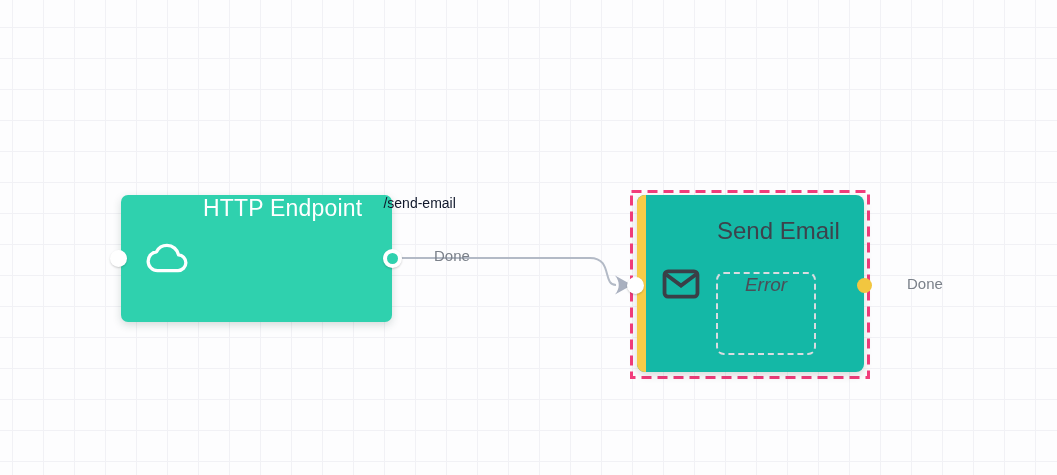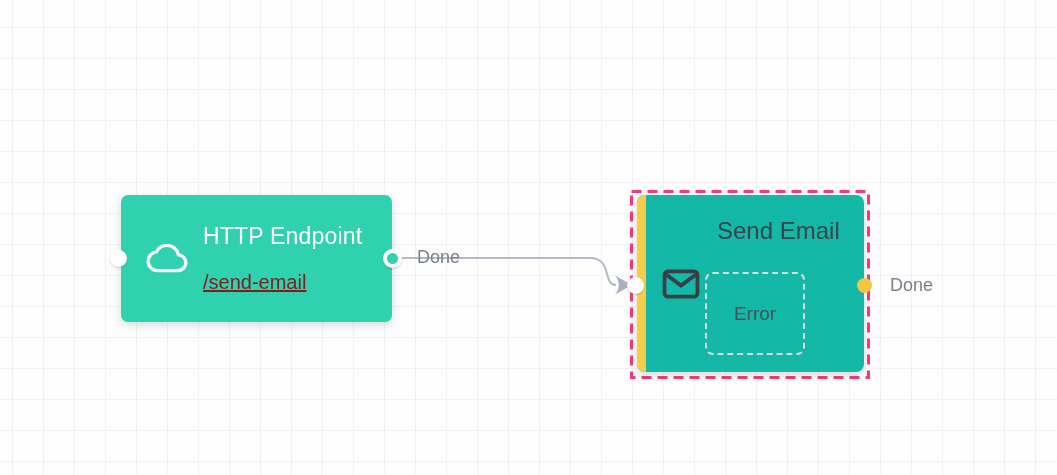--- a/index.html
+++ b/index.html
@@ -21,39 +21,39 @@
   
   .node-http {
     position: absolute; left: 121px; top: 195px; width: 271px; height: 127px;
     background: #2fd1ae; border-radius: 7px;
     box-shadow: 0 3px 8px rgba(30, 60, 55, 0.18);
     z-index: 2; cursor: grab;
   }
   .node-http .cloud { position: absolute; left: 24px; top: 46px; }
   .node-http .texts {
     position: absolute; left: 82px; top: 0; height: 100%;
-    display: flex; flex-direction: column; justify-content: center; gap: 21px;
+    display: flex; flex-direction: row; justify-content: center; gap: 21px;
   }
   .node-http .title { font-size: 23px; color: #ffffff; letter-spacing: 0.2px; white-space: nowrap; }
-  .node-http .subtitle { font-size: 20px; color: #7f1d1d; white-space: nowrap; text-decoration: underline; }
+  .node-http .subtitle { font-size: 14px; color: #0f172a; white-space: nowrap; }
 
   .port { position: absolute; border-radius: 50%; cursor: crosshair; z-index: 4; }
   .port-http-in {
     left: -11px; top: 54.5px; width: 17px; height: 17px; background: #ffffff;
     box-shadow: 0 1px 2px rgba(0,0,0,0.18);
   }
   .port-http-out {
     right: -9.5px; top: 53.5px; width: 19px; height: 19px;
     background: #2fd1ae; border: 4px solid #ffffff;
     box-shadow: 0 1px 2px rgba(0,0,0,0.18);
   }
 
   
   .wire-label {
-    position: absolute; z-index: 3; font-size: 18px; color: #7b818a; white-space: nowrap;
+    position: absolute; z-index: 3; font-size: 15px; color: #7b818a; white-space: nowrap; margin-left: 17px;
   }
   #done-label-1 { left: 417px; top: 247px; }
   #done-label-2 { left: 890px; top: 275px; }
 
   
   #selection-svg { position: absolute; left: 630px; top: 190px; width: 241px; height: 190px; z-index: 2; pointer-events: none; }
   .node-email {
     position: absolute; left: 637px; top: 195px; width: 227px; height: 177px;
     background: #14b8a6; border-radius: 8px;
     box-shadow: 0 3px 9px rgba(0,0,0,0.15);
@@ -62,24 +62,24 @@
   .node-email .accent-bar {
     position: absolute; left: 0; top: 0; bottom: 0; width: 9px;
     background: #f8cc47; border-radius: 8px 0 0 8px;
   }
   .node-email .title {
     position: absolute; left: 80px; top: 22px;
     font-size: 24px; color: #3d424c; white-space: nowrap;
   }
   .node-email .envelope { position: absolute; left: 25px; top: 73px; }
   .error-slot {
-    position: absolute; left: 68px; top: 77px; width: 100px; height: 83px;
+    position: absolute; left: 79px; top: 77px; width: 100px; height: 83px;
     border: 2px dashed #d9dbe0; border-radius: 8px;
-    display: flex; align-items: center; justify-content: center;
-    font-size: 19px; color: #4a4f58; cursor: pointer;
+    display: flex; justify-content: center;
+    font-size: 19px; color: #4a4f58; cursor: pointer; font-style: italic;
   }
   .port-email-in {
     left: -10.5px; top: 81.5px; width: 17px; height: 17px; background: #ffffff;
     box-shadow: 0 1px 2px rgba(0,0,0,0.2);
   }
   .port-email-out {
     right: -7.5px; top: 82.5px; width: 15px; height: 15px; background: #f2c640;
   }
 </style>
 </head>

